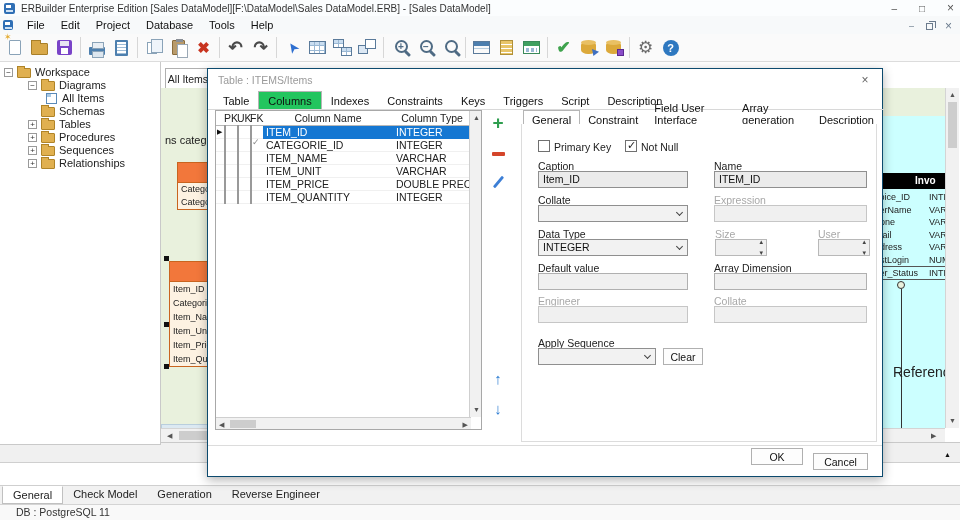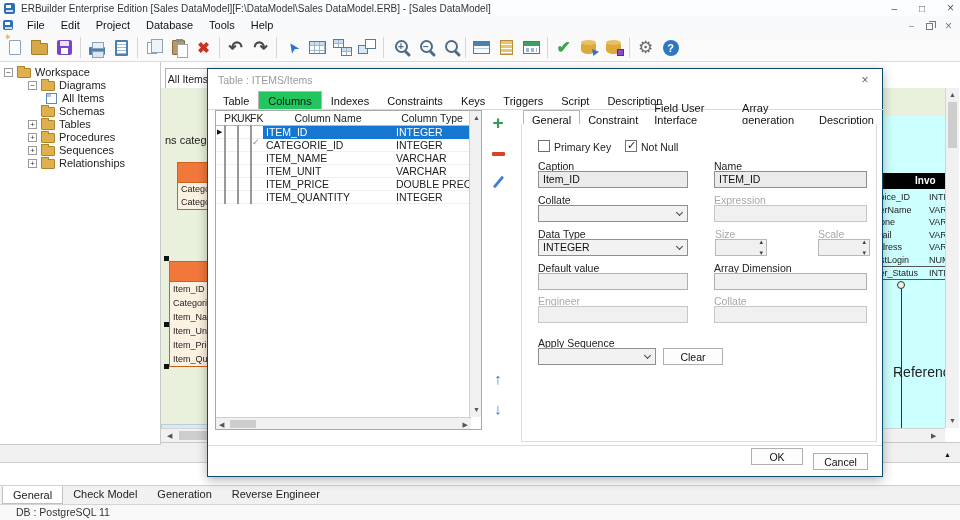--- a/index.html
+++ b/index.html
@@ -532,38 +532,38 @@
       <div class="combo" style="left:16px;top:81px;width:150px">
           <span class="chev"></span>
         </div>
       <span class="lbl dis" style="left:192px;top:70px">Expression</span>
       <div class="field dis" style="left:192px;top:81px;width:153px"></div>
 
       <span class="lbl" style="left:16px;top:104px">Data Type</span>
       <div class="combo" style="left:16px;top:115px;width:150px"><span>INTEGER</span><span class="chev"></span></div>
       <span class="lbl dis" style="left:193px;top:104px">Size</span>
       <div class="spin" style="left:193px;top:115px;width:52px"></div>
-      <span class="lbl dis" style="left:296px;top:104px">Scale</span>
+      <span class="lbl dis" style="left:296px;top:104px">User</span>
       <div class="spin" style="left:296px;top:115px;width:52px"></div>
 
       <span class="lbl" style="left:16px;top:138px">Default value</span>
       <div class="field dis" style="left:16px;top:149px;width:150px;border-color:#b0b0b0"></div>
       <span class="lbl" style="left:192px;top:138px">Array Dimension</span>
       <div class="field dis" style="left:192px;top:149px;width:153px;border-color:#b0b0b0"></div>
 
       <span class="lbl dis" style="left:16px;top:171px">Engineer</span>
       <div class="field dis" style="left:16px;top:182px;width:150px"></div>
       <span class="lbl dis" style="left:192px;top:171px">Collate</span>
       <div class="field dis" style="left:192px;top:182px;width:153px"></div>
 
       <span class="lbl" style="left:16px;top:213px">Apply Sequence</span>
       <div class="combo" style="left:16px;top:224px;width:118px">
           <span class="chev"></span>
         </div>
-      <div class="btn" style="left:141px;top:224px;width:60px;height:17px">Clear</div>
+      <div class="btn" style="left:141px;top:224px;width:40px;height:17px">Clear</div>
     </div>
 
     <div class="dlg-footer">
       <div class="btn" style="left:543px;top:2px;width:52px;height:17px">OK</div>
       <div class="btn" style="left:605px;top:7px;width:55px;height:17px">Cancel</div>
     </div>
   </div>
 
 </div>
 

